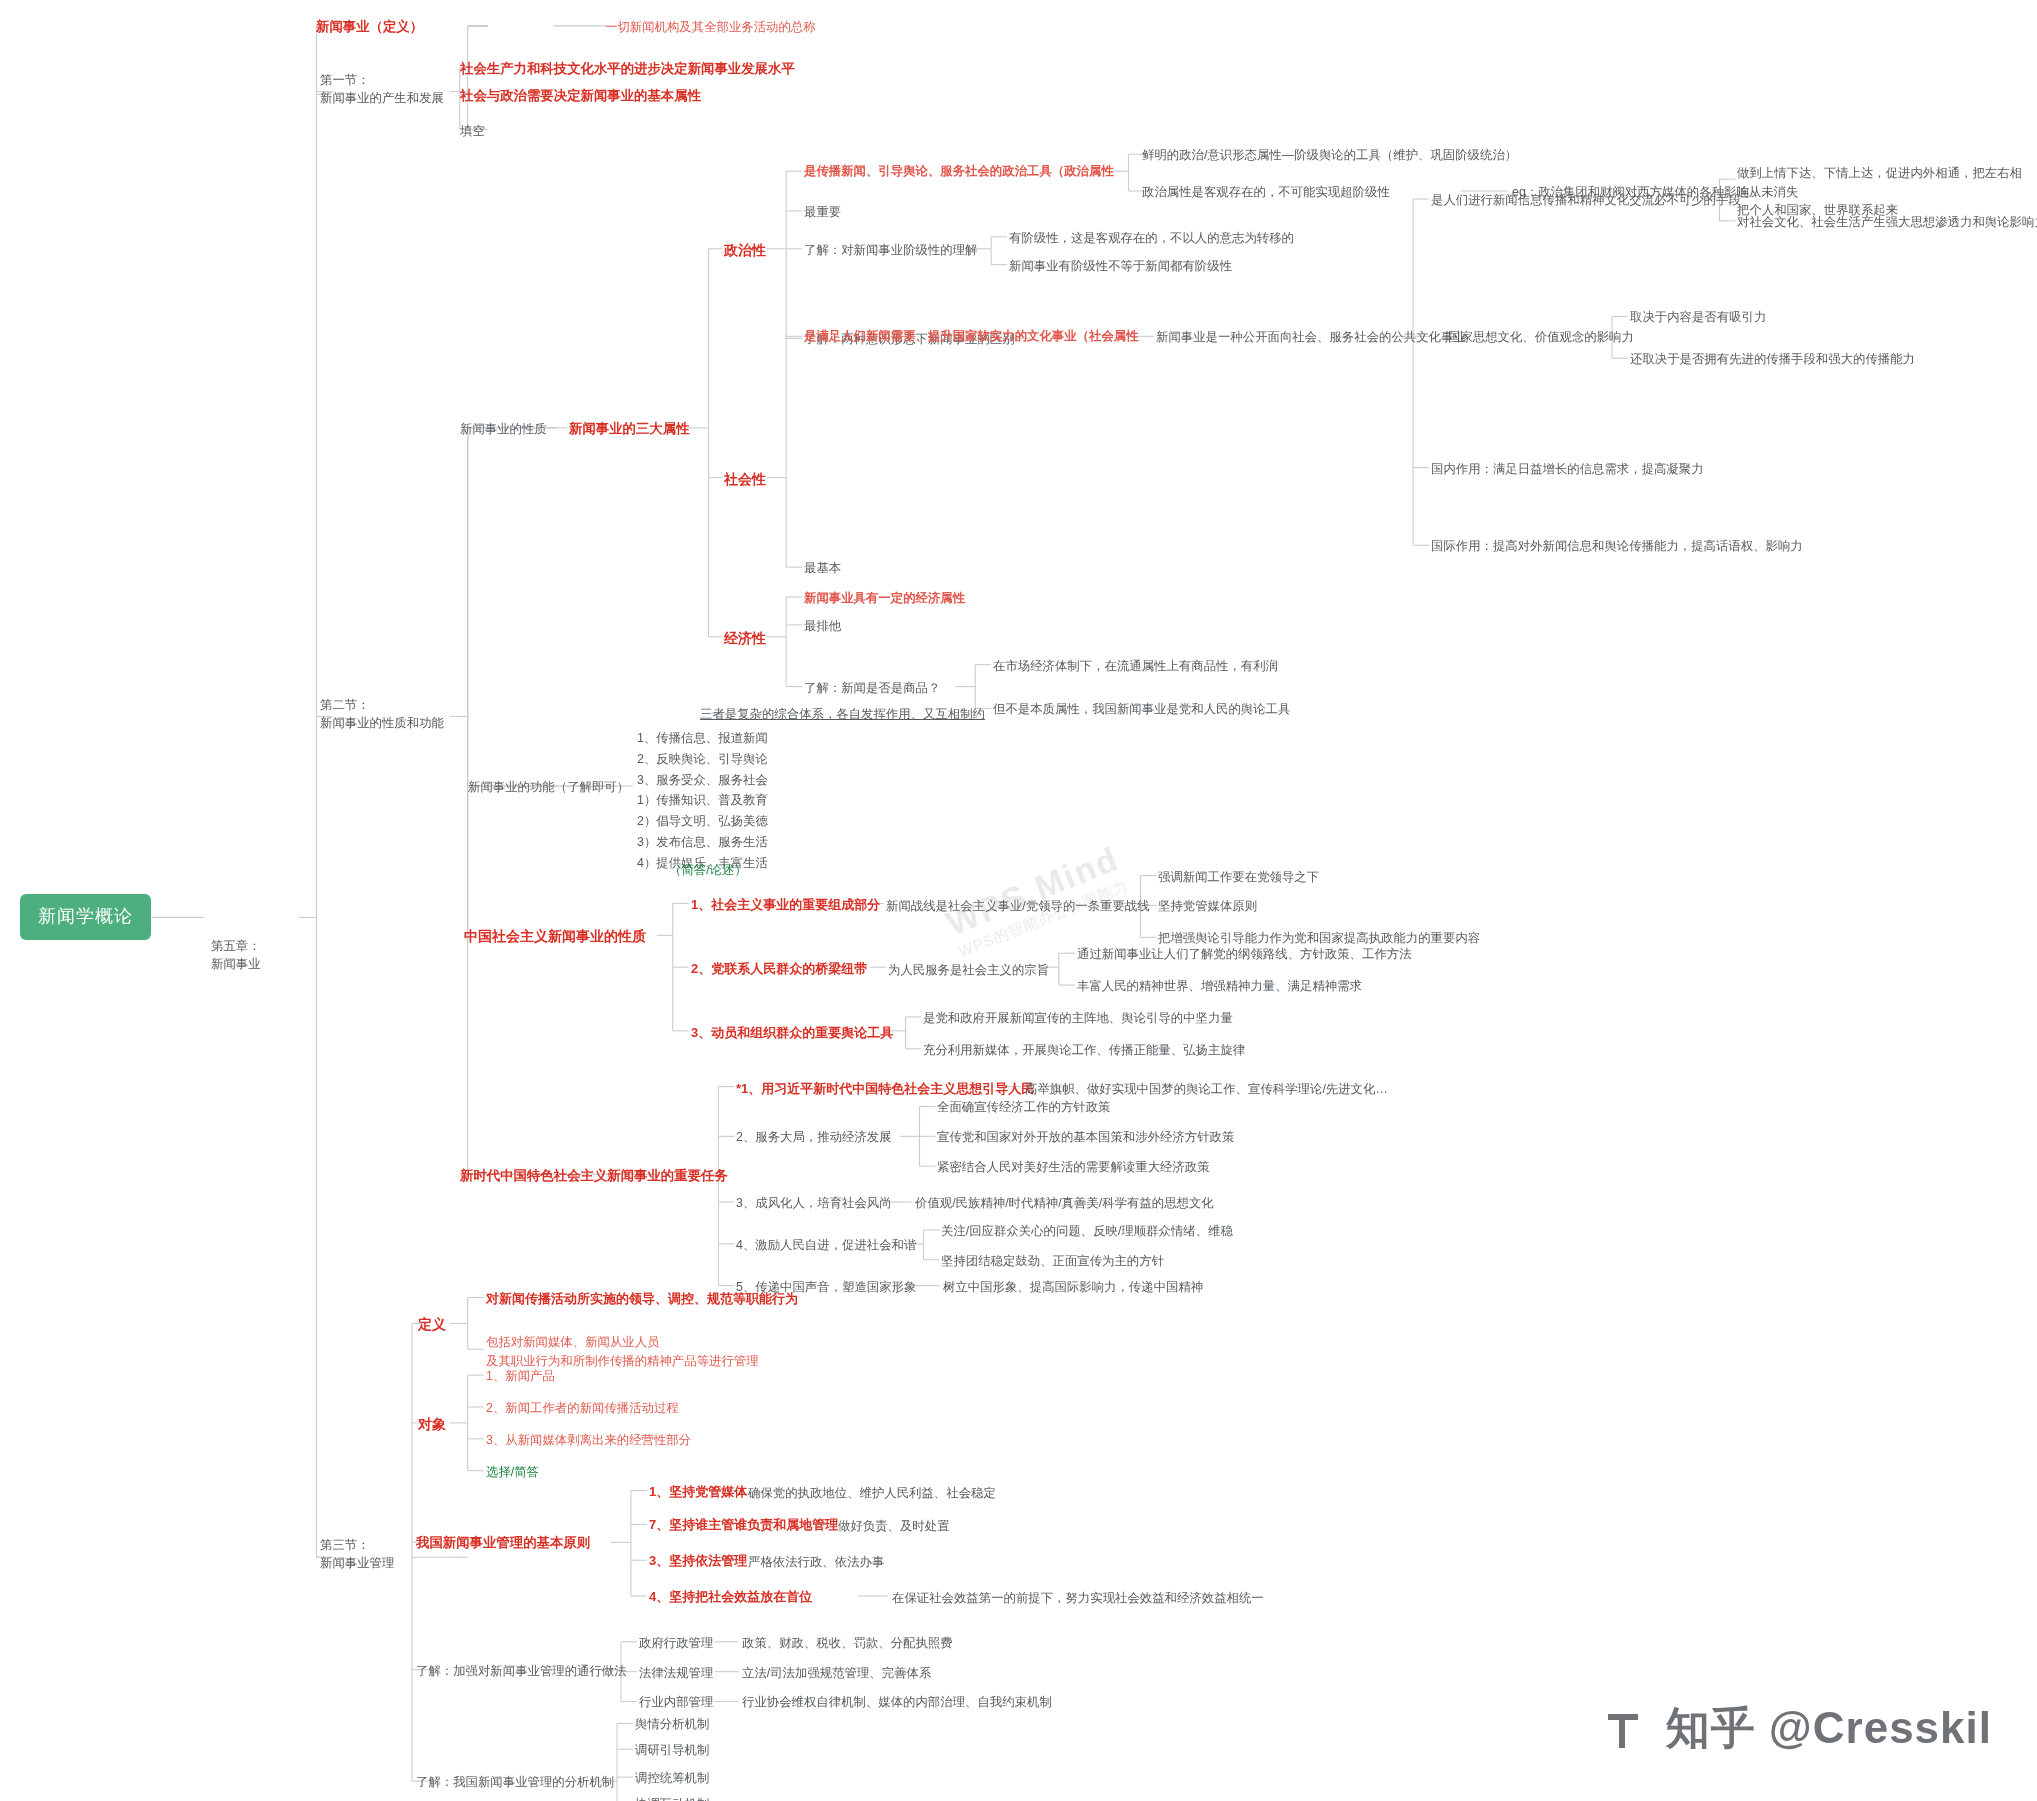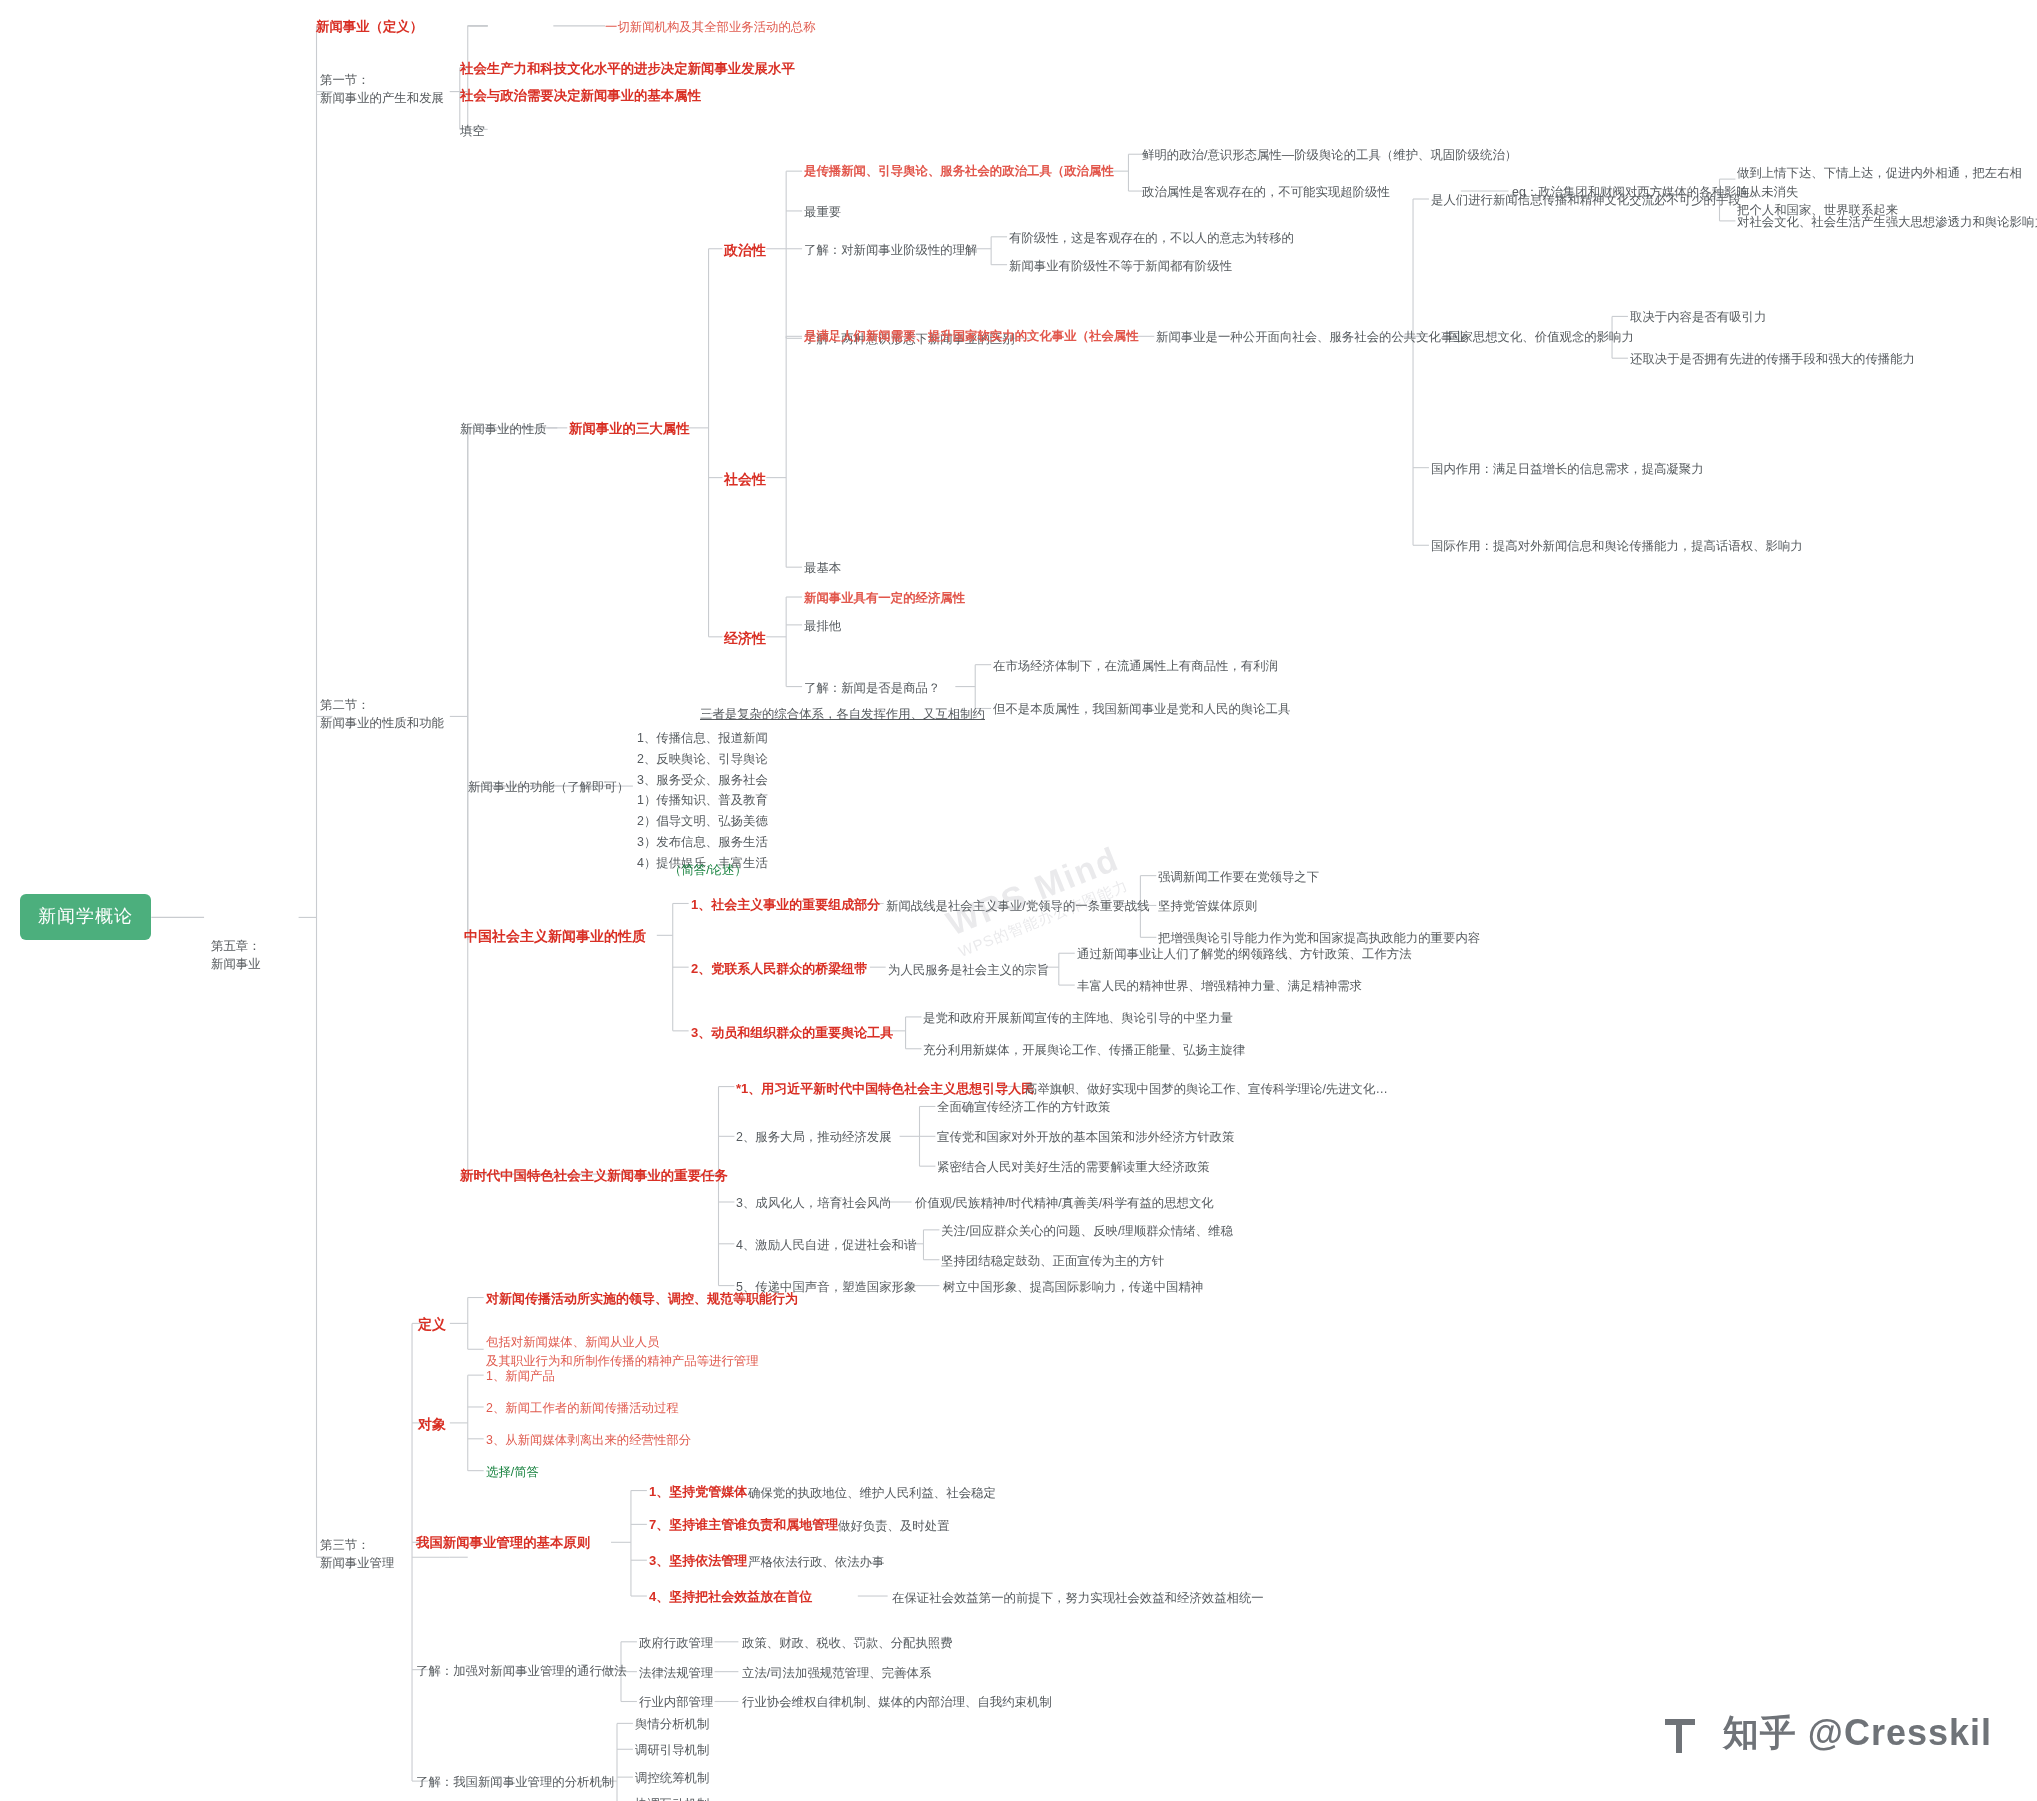--- a/index.html
+++ b/index.html
@@ -63,21 +63,21 @@
     transform: rotate(-22deg);
     white-space:pre-line;
     line-height:1.25;
     letter-spacing:2px;
     pointer-events:none;
   }
   .watermark .sub { font-size:15px; font-weight:400; letter-spacing:1px; display:block; }
   .zhihu {
     position:absolute;
     right:46px; bottom:44px;
-    font-size:36px;
+    font-size:44px;
     color:#6f7378;
     font-weight:700;
     letter-spacing:1px;
     display:flex; align-items:center; gap:14px;
   }
   .zhihu .mark {
     display:inline-block;
     width:46px; height:46px;
     position:relative;
   }

